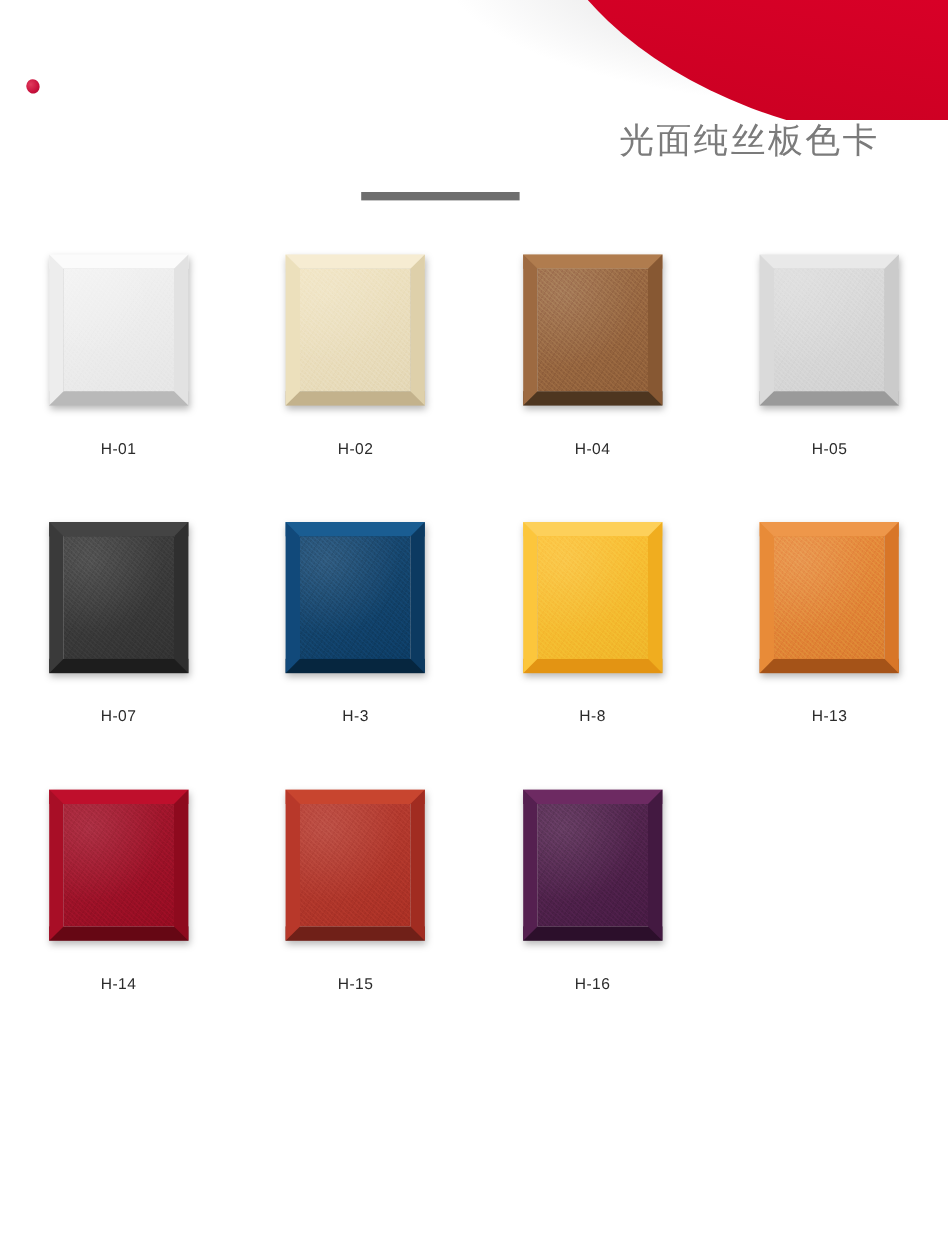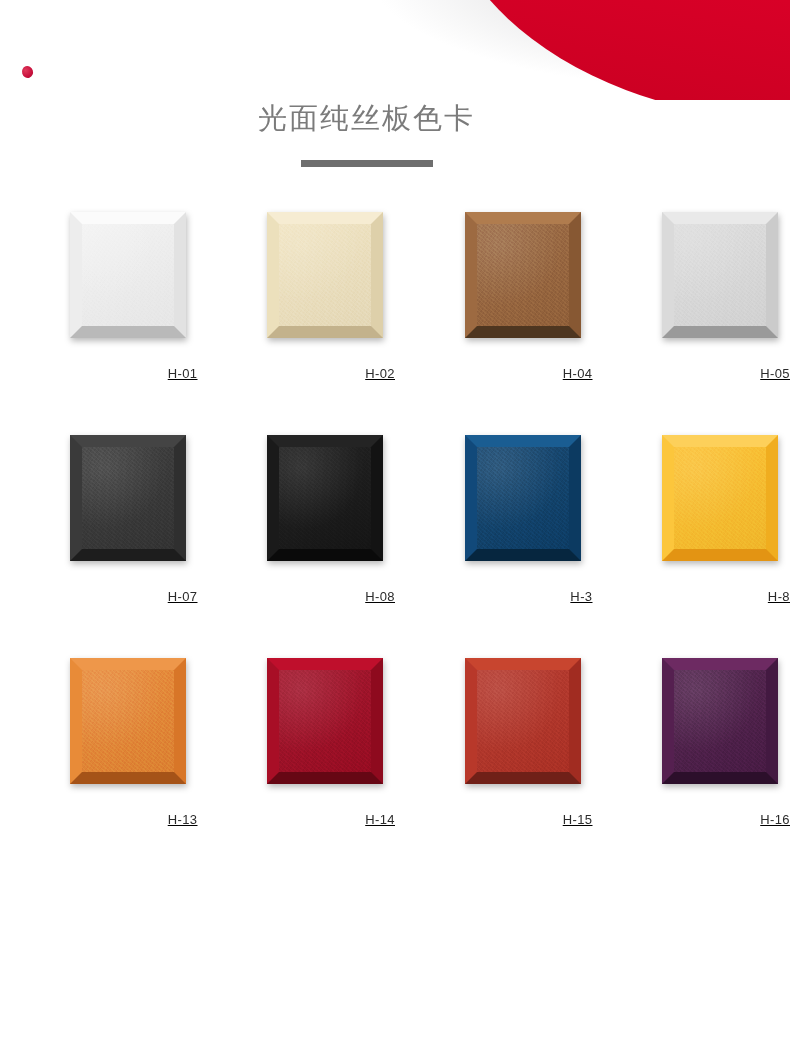--- a/index.html
+++ b/index.html
@@ -42,40 +42,40 @@
   }
   .red-dot {
     position:absolute; left:22px; top:66px;
     width:11px; height:12px;
     background:radial-gradient(circle at 38% 32%, #e03a5c 0%, #c8103c 60%, #a60d31 100%);
     border-radius:50%;
     transform:rotate(-18deg);
   }
 
   
-  #heading { position:absolute; top:96px; left:0; width:733px; text-align:center; }
+  #heading { position:absolute; top:96px; left:0; width:733px; text-align:right; }
   .page-title {
     font-size:29px; color:#7b7b7b; letter-spacing:2px;
     font-weight:400; line-height:44px;
   }
   .title-rule {
     width:132px; height:7px; background:#6e6e6e;
     margin:20px auto 0;
   }
 
   
   #swatch-grid {
     position:absolute; top:200px; left:0;
     width:790px;
     display:grid;
     grid-template-columns:repeat(4,1fr);
     row-gap:42px;
   }
   .swatch-cell {
-    display:flex; flex-direction:column; align-items:flex-end;text-decoration:underline;
+    display:flex; flex-direction:column; align-items:center;
   }
   .tile-wrap {
     width:140px; height:150px; position:relative;
   }
   .tile {
     position:absolute; inset:0;
     padding:12px;
     filter:drop-shadow(1px 3px 3px rgba(0,0,0,0.28));
   }
   .tile-frame {
@@ -177,32 +177,20 @@
               <div class="tile-noise"></div>
             </div>
           </div>
         </div>
       </div>
       <div class="swatch-label">H-07</div>
     </div>
     <div class="swatch-cell">
       <div class="tile-wrap">
         <div class="tile">
-          <div class="tile-frame" style="--c: #161616; --top: #242424; --left: #1a1a1a; --right: #131313; --bottom: #0a0a0a;">
-            <div class="tile-face" style="--c: #161616;">
-              <div class="tile-noise"></div>
-            </div>
-          </div>
-        </div>
-      </div>
-      <div class="swatch-label">H-08</div>
-    </div>
-    <div class="swatch-cell">
-      <div class="tile-wrap">
-        <div class="tile">
           <div class="tile-frame" style="--c: #0d3f69; --top: #1a5d92; --left: #11497a; --right: #0c3a61; --bottom: #06263f;">
             <div class="tile-face" style="--c: #0d3f69;">
               <div class="tile-noise"></div>
             </div>
           </div>
         </div>
       </div>
       <div class="swatch-label">H-3</div>
     </div>
     <div class="swatch-cell">

